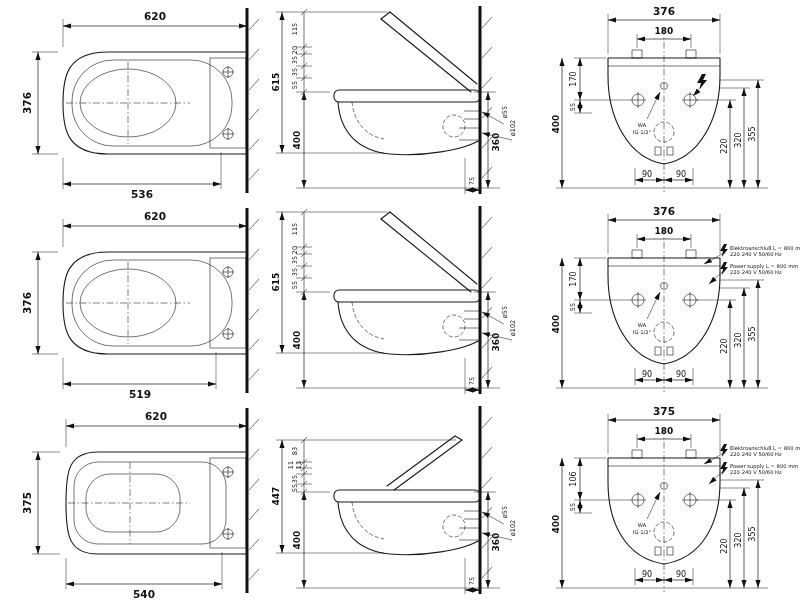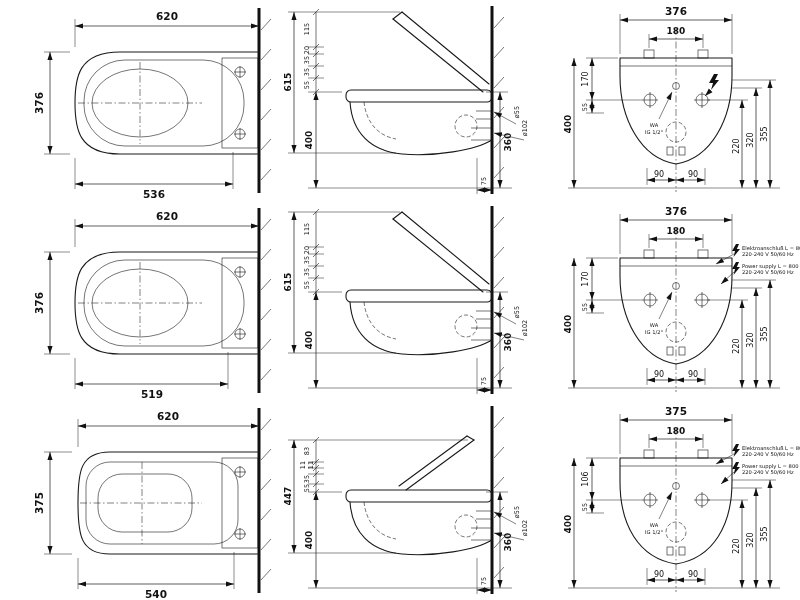--- a/index.html
+++ b/index.html
@@ -1,17 +1,17 @@
 <!DOCTYPE html>
 <html><head>
 <meta charset="utf-8">
 <style>
   * { margin:0; padding:0; box-sizing:border-box; }
   html,body { width:800px; height:600px; background:#fff; font-family:"DejaVu Sans", sans-serif; }
-  .sheet { width:800px; height:600px; display:grid; grid-template-rows:200px 200px 200px; background:#fff;padding-left:12px; }
+  .sheet { width:800px; height:600px; display:grid; grid-template-rows:200px 200px 200px; background:#fff; }
   .drow { display:grid; grid-template-columns:266px 250px 284px; }
   .cell { position:relative; }
   .cell svg { display:block; width:100%; height:100%; }
   .obj  { fill:none; stroke:#1a1a1a; stroke-width:1.1; stroke-linecap:round; stroke-linejoin:round; }
   .thin { fill:none; stroke:#1a1a1a; stroke-width:0.6; }
   .thick{ fill:none; stroke:#111;    stroke-width:3; }
   .ext  { fill:none; stroke:#1a1a1a; stroke-width:0.5; }
   .dim  { fill:none; stroke:#1a1a1a; stroke-width:0.7; }
   .lead { fill:none; stroke:#1a1a1a; stroke-width:0.55; }
   .dash { fill:none; stroke:#1a1a1a; stroke-width:0.6; stroke-dasharray:4 2.2; }

